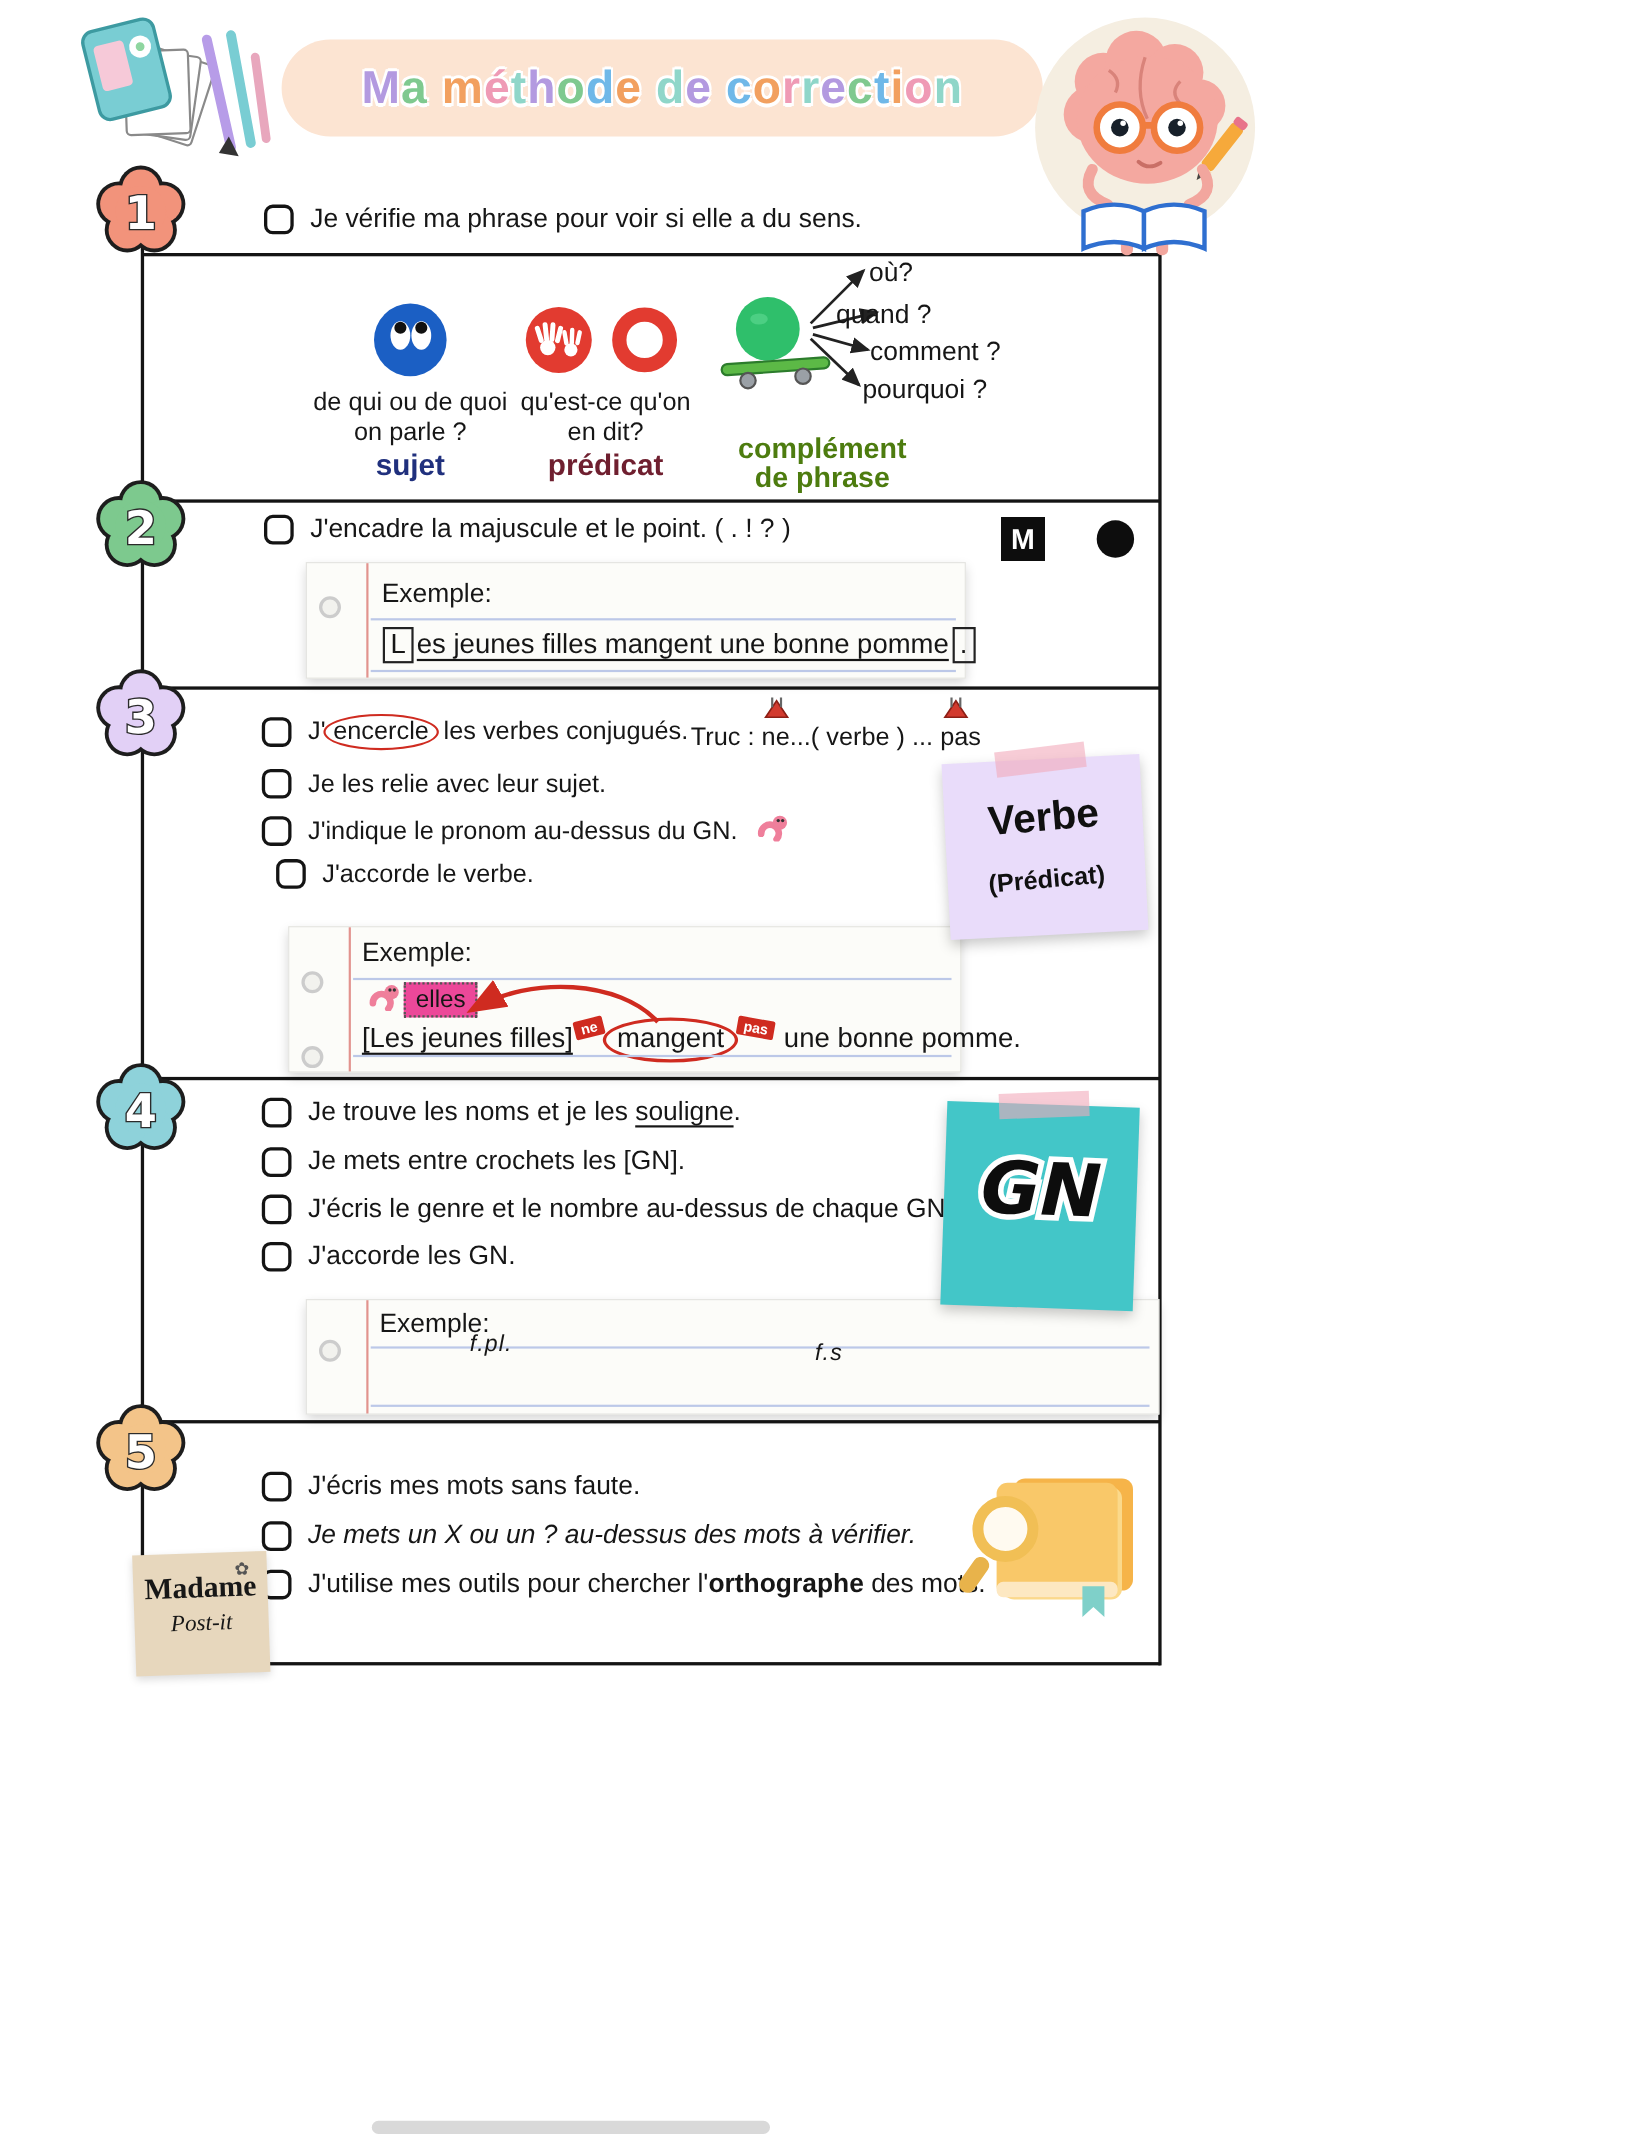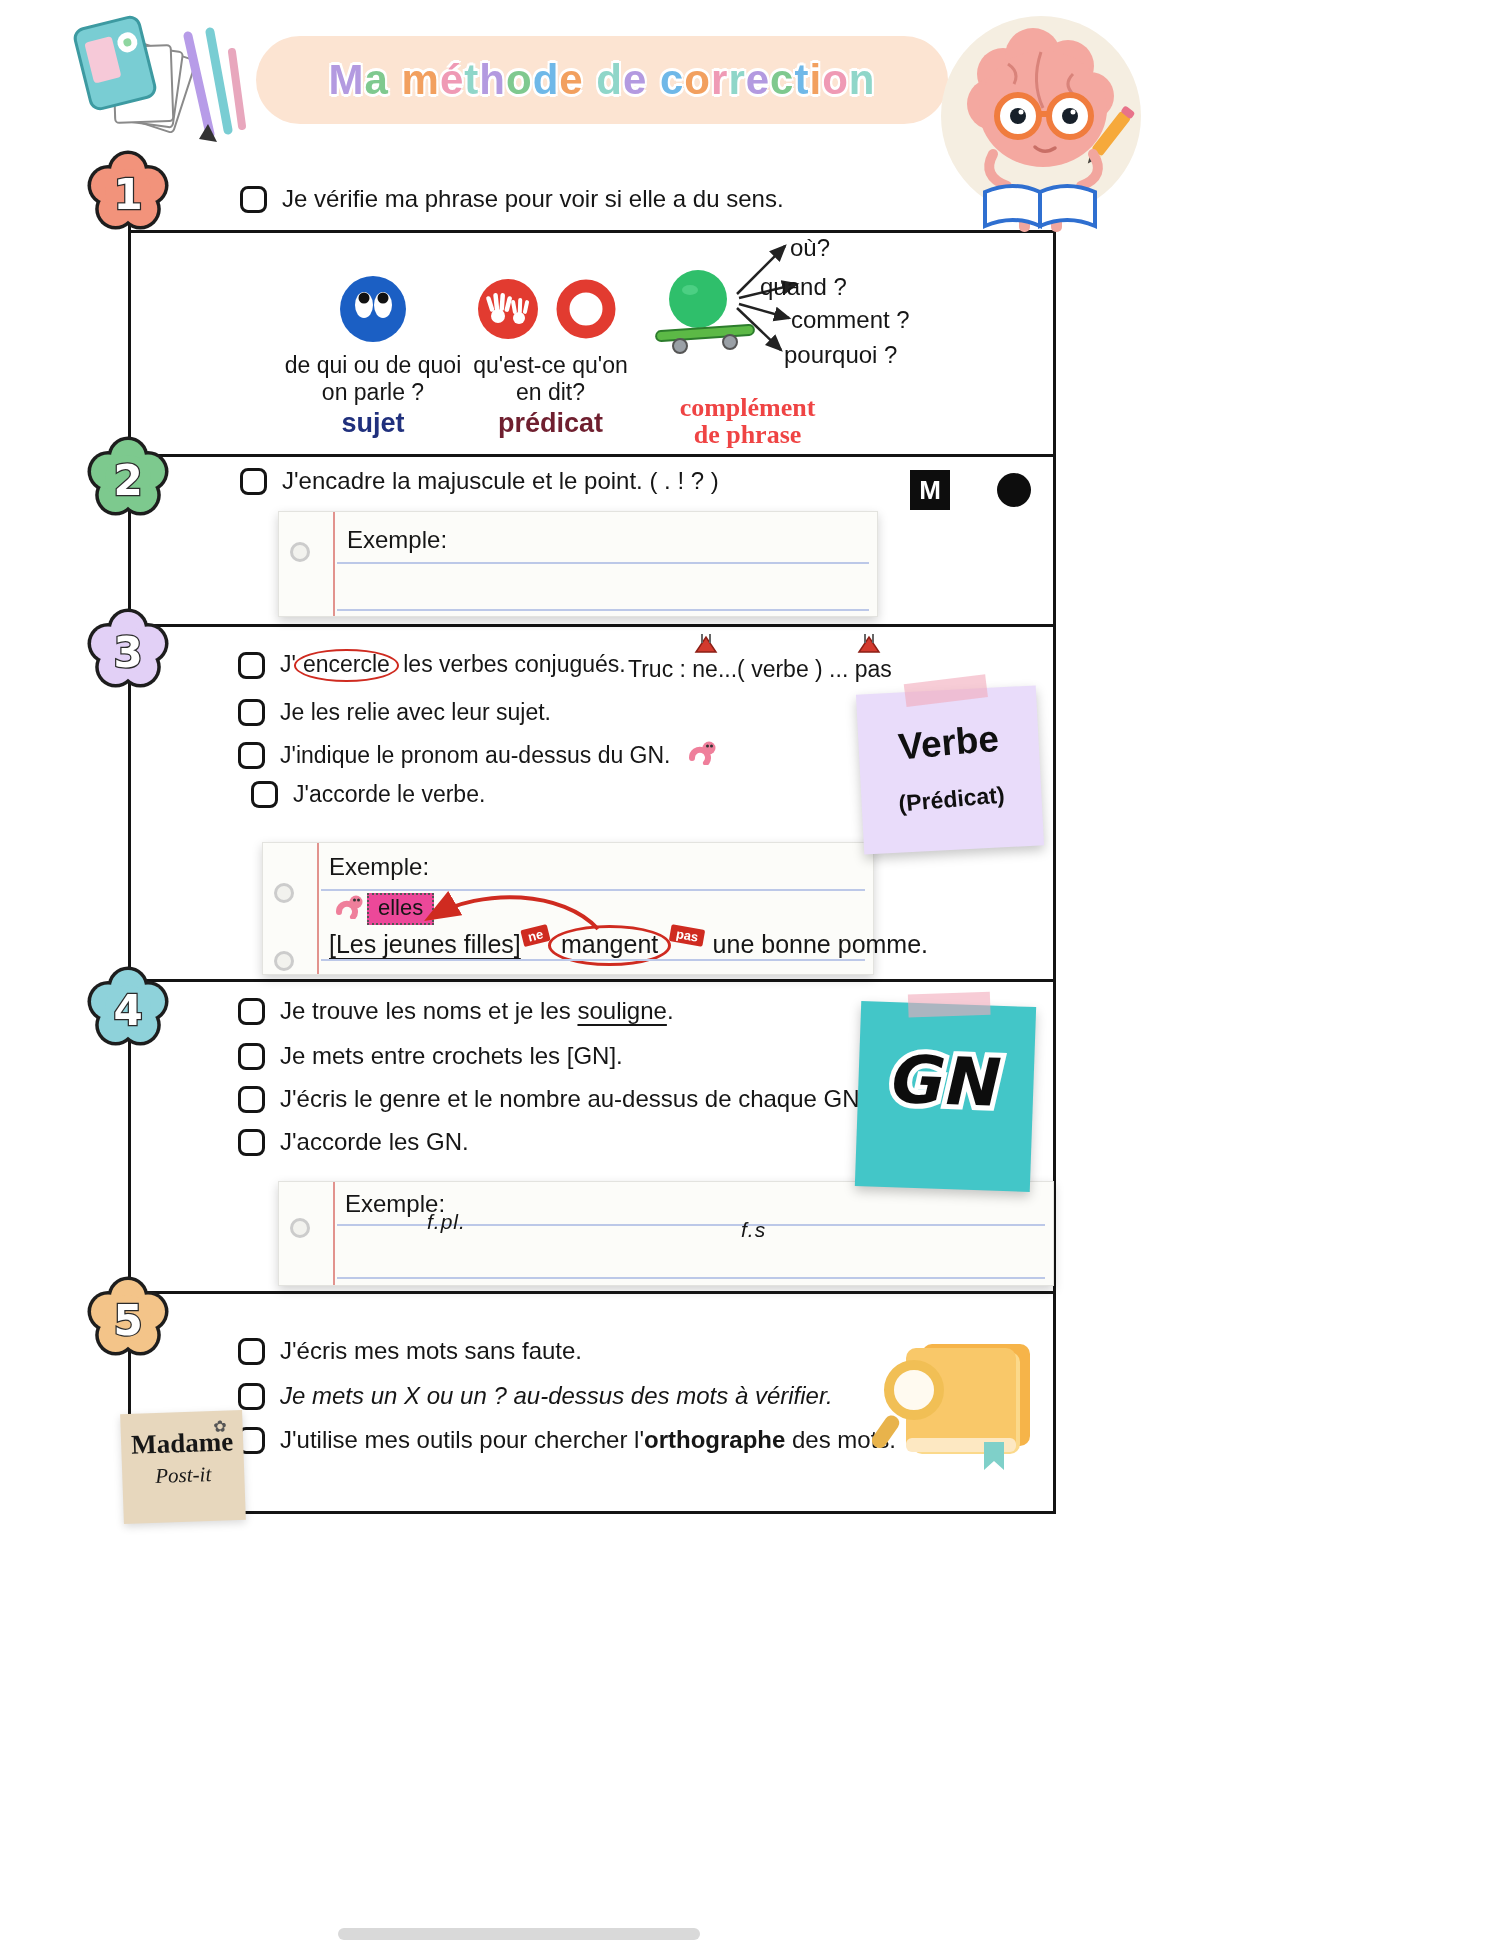--- a/index.html
+++ b/index.html
@@ -278,37 +278,40 @@
       <path d="M14,70 L72,56" marker-end="url(#ah1)"></path>
       <path d="M14,76 L64,90" marker-end="url(#ah1)"></path>
       <path d="M12,80 L56,122" marker-end="url(#ah1)"></path>
     </g>
   </svg>
 </div>
 <div class="question" style="left:790px; top:234px;">où?</div>
 <div class="question" style="left:760px; top:273px;text-align:right;">quand ?</div>
 <div class="question" style="left:791px; top:306px;">comment ?</div>
 <div class="question" style="left:784px; top:341px;">pourquoi ?</div>
-<div class="plabel" style="left:655px; top:394px; width:185px; color:#ef4444; font-size:26px; line-height:1.05;font-family:Liberation Serif, serif;">
+<div class="plabel" style="left:655px; top:394px; width:185px; color:#4d7c0f; font-size:26px; line-height:1.05;">
   <div>complément</div>
   <div>de phrase</div>
 </div>
 
 <div class="item" style="left:240px; top:467px;">
   <span class="checkbox"></span>
   <span class="txt">J'encadre la majuscule et le point. ( . ! ? )</span>
 </div>
 <div class="mbox">M</div>
 <div class="pdot"></div>
 
 <div class="paper" style="left:278px; top:511px; width:600px; height:106px;">
   <div class="mline"></div>
   <div class="hole" style="top:30px;"></div>
   <div class="ex-label" style="left:68px; top:14px;">Exemple:</div>
   <div class="rule" style="top:50px;"></div>
+  <div class="srow" style="left:66px; top:58px;">
+    <span class="boxed">L</span><span class="u">es jeunes filles mangent une bonne pomme</span><span class="boxed">.</span>
+  </div>
   <div class="rule" style="top:97px;"></div>
 </div>
 
 <div class="item" style="left:238px; top:649px; font-size:23px;">
   <span class="checkbox"></span>
   <span class="txt"><span>J'</span><span class="red-ellipse thin">encercle</span><span> les verbes conjugués.</span></span>
 </div>
 <div class="abs" style="left:628px; top:656px; font-size:23px; z-index:3; white-space:nowrap;">
   <span>Truc : </span><span class="clip-word"><span class="clip-icon"><svg viewBox="0 0 24 21" width="24" height="21">
           <polygon points="2,20 12,5 22,20" fill="#d23a2e" stroke="#8c1f16" stroke-width="1.5"></polygon>

